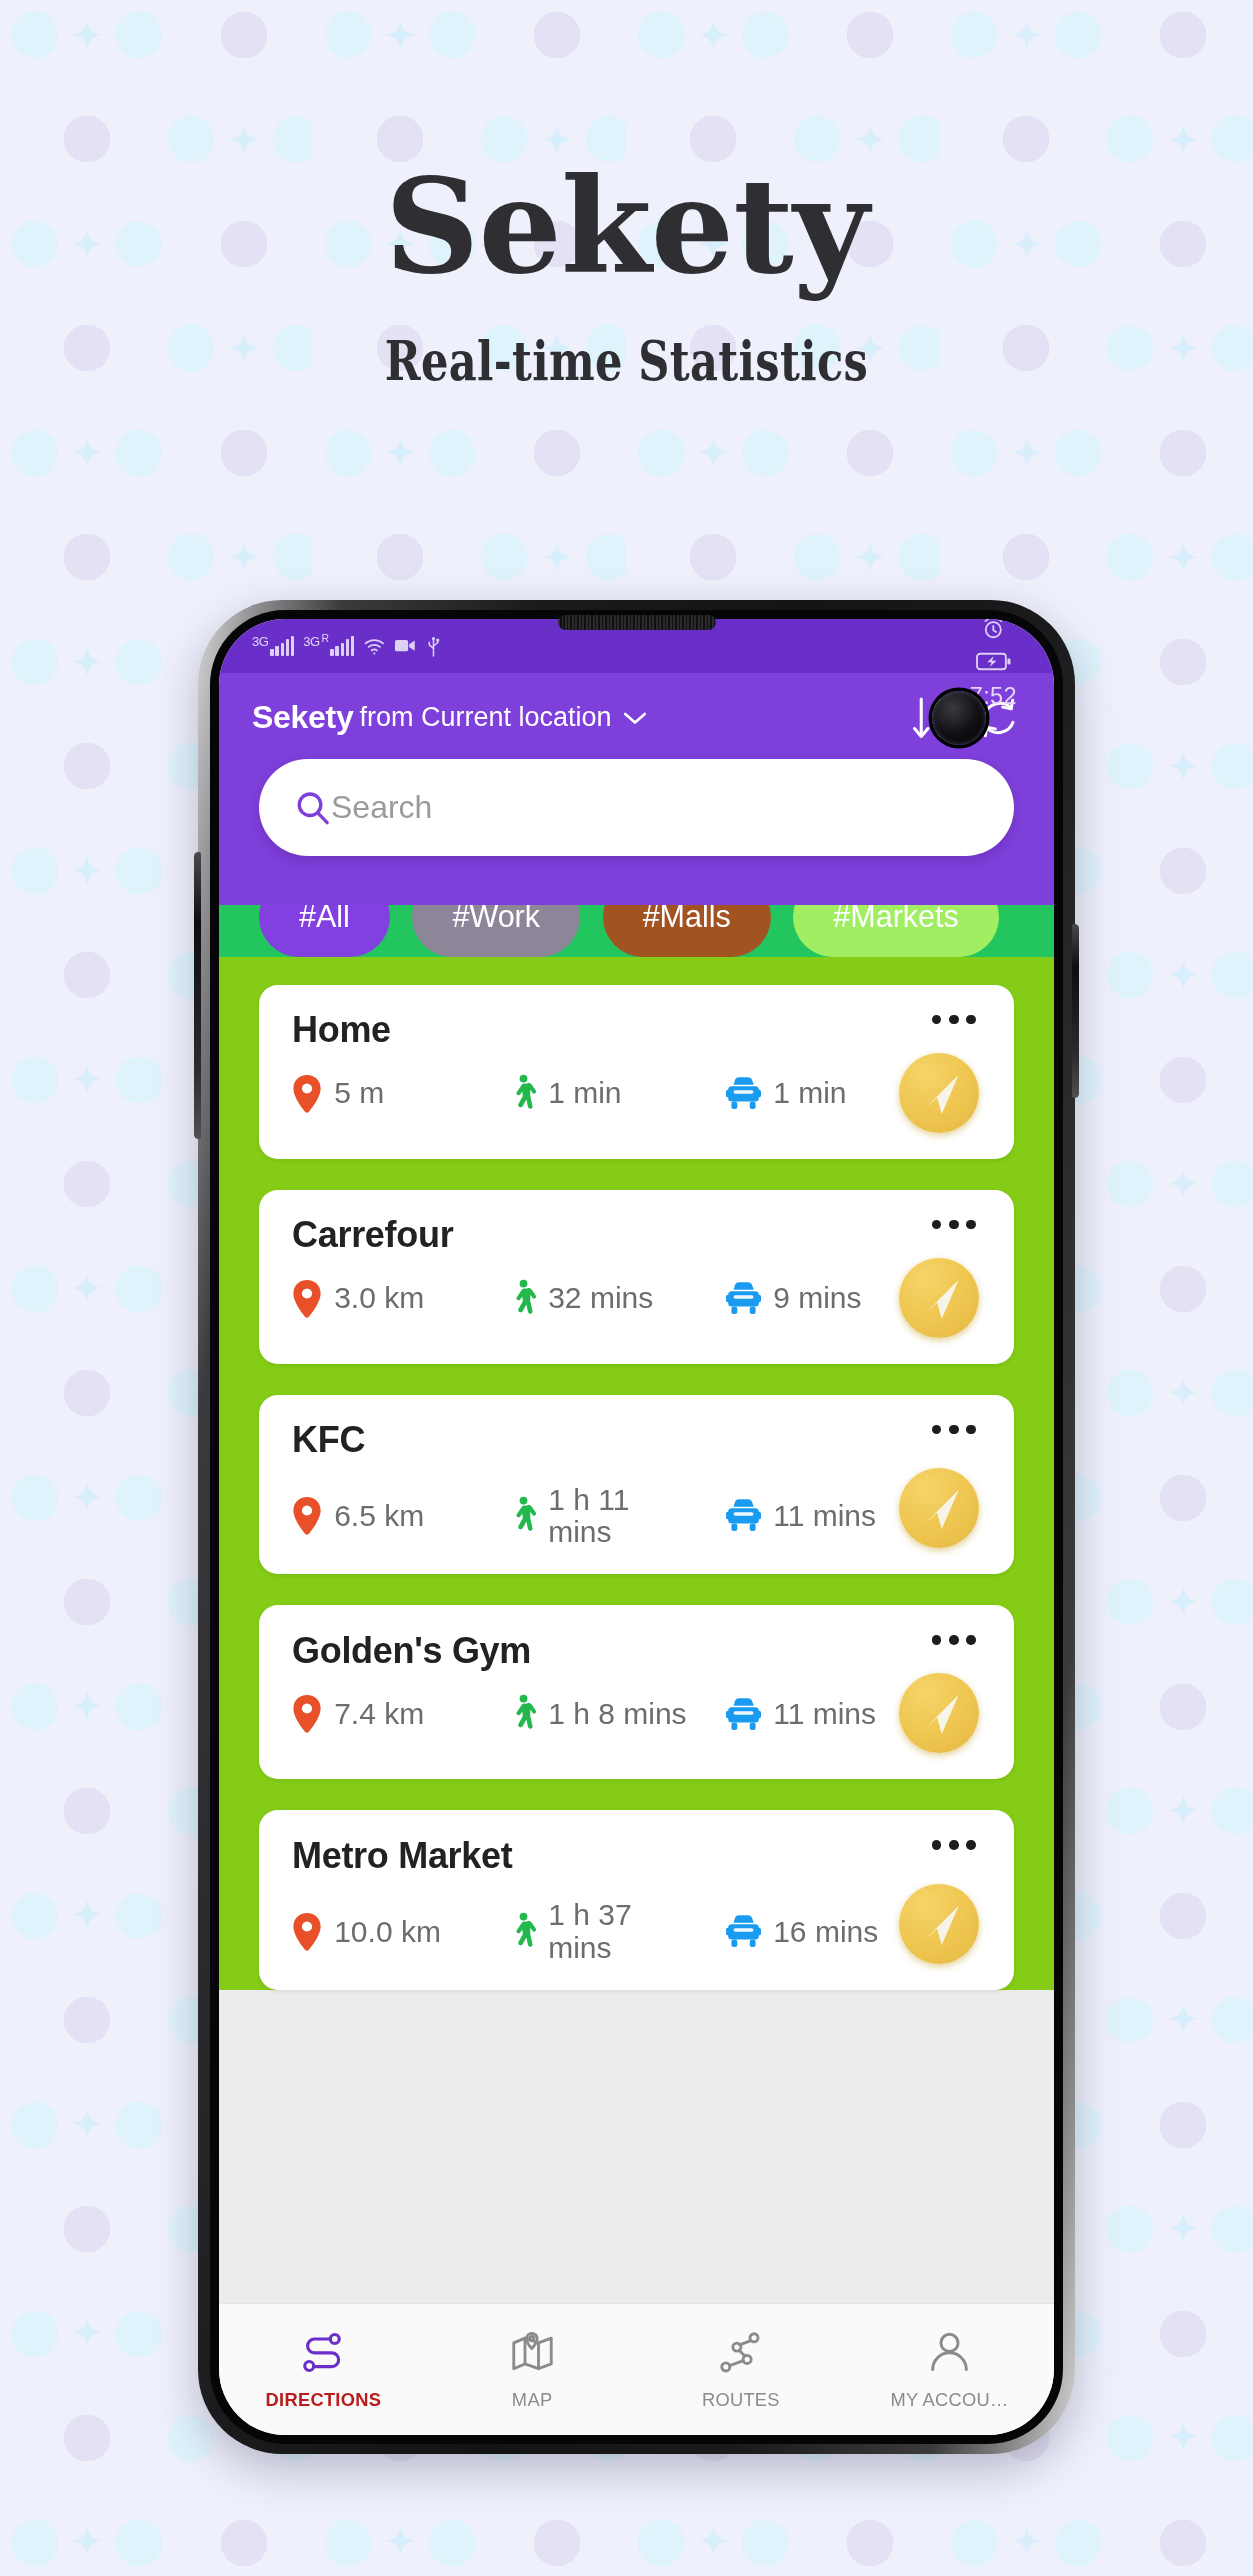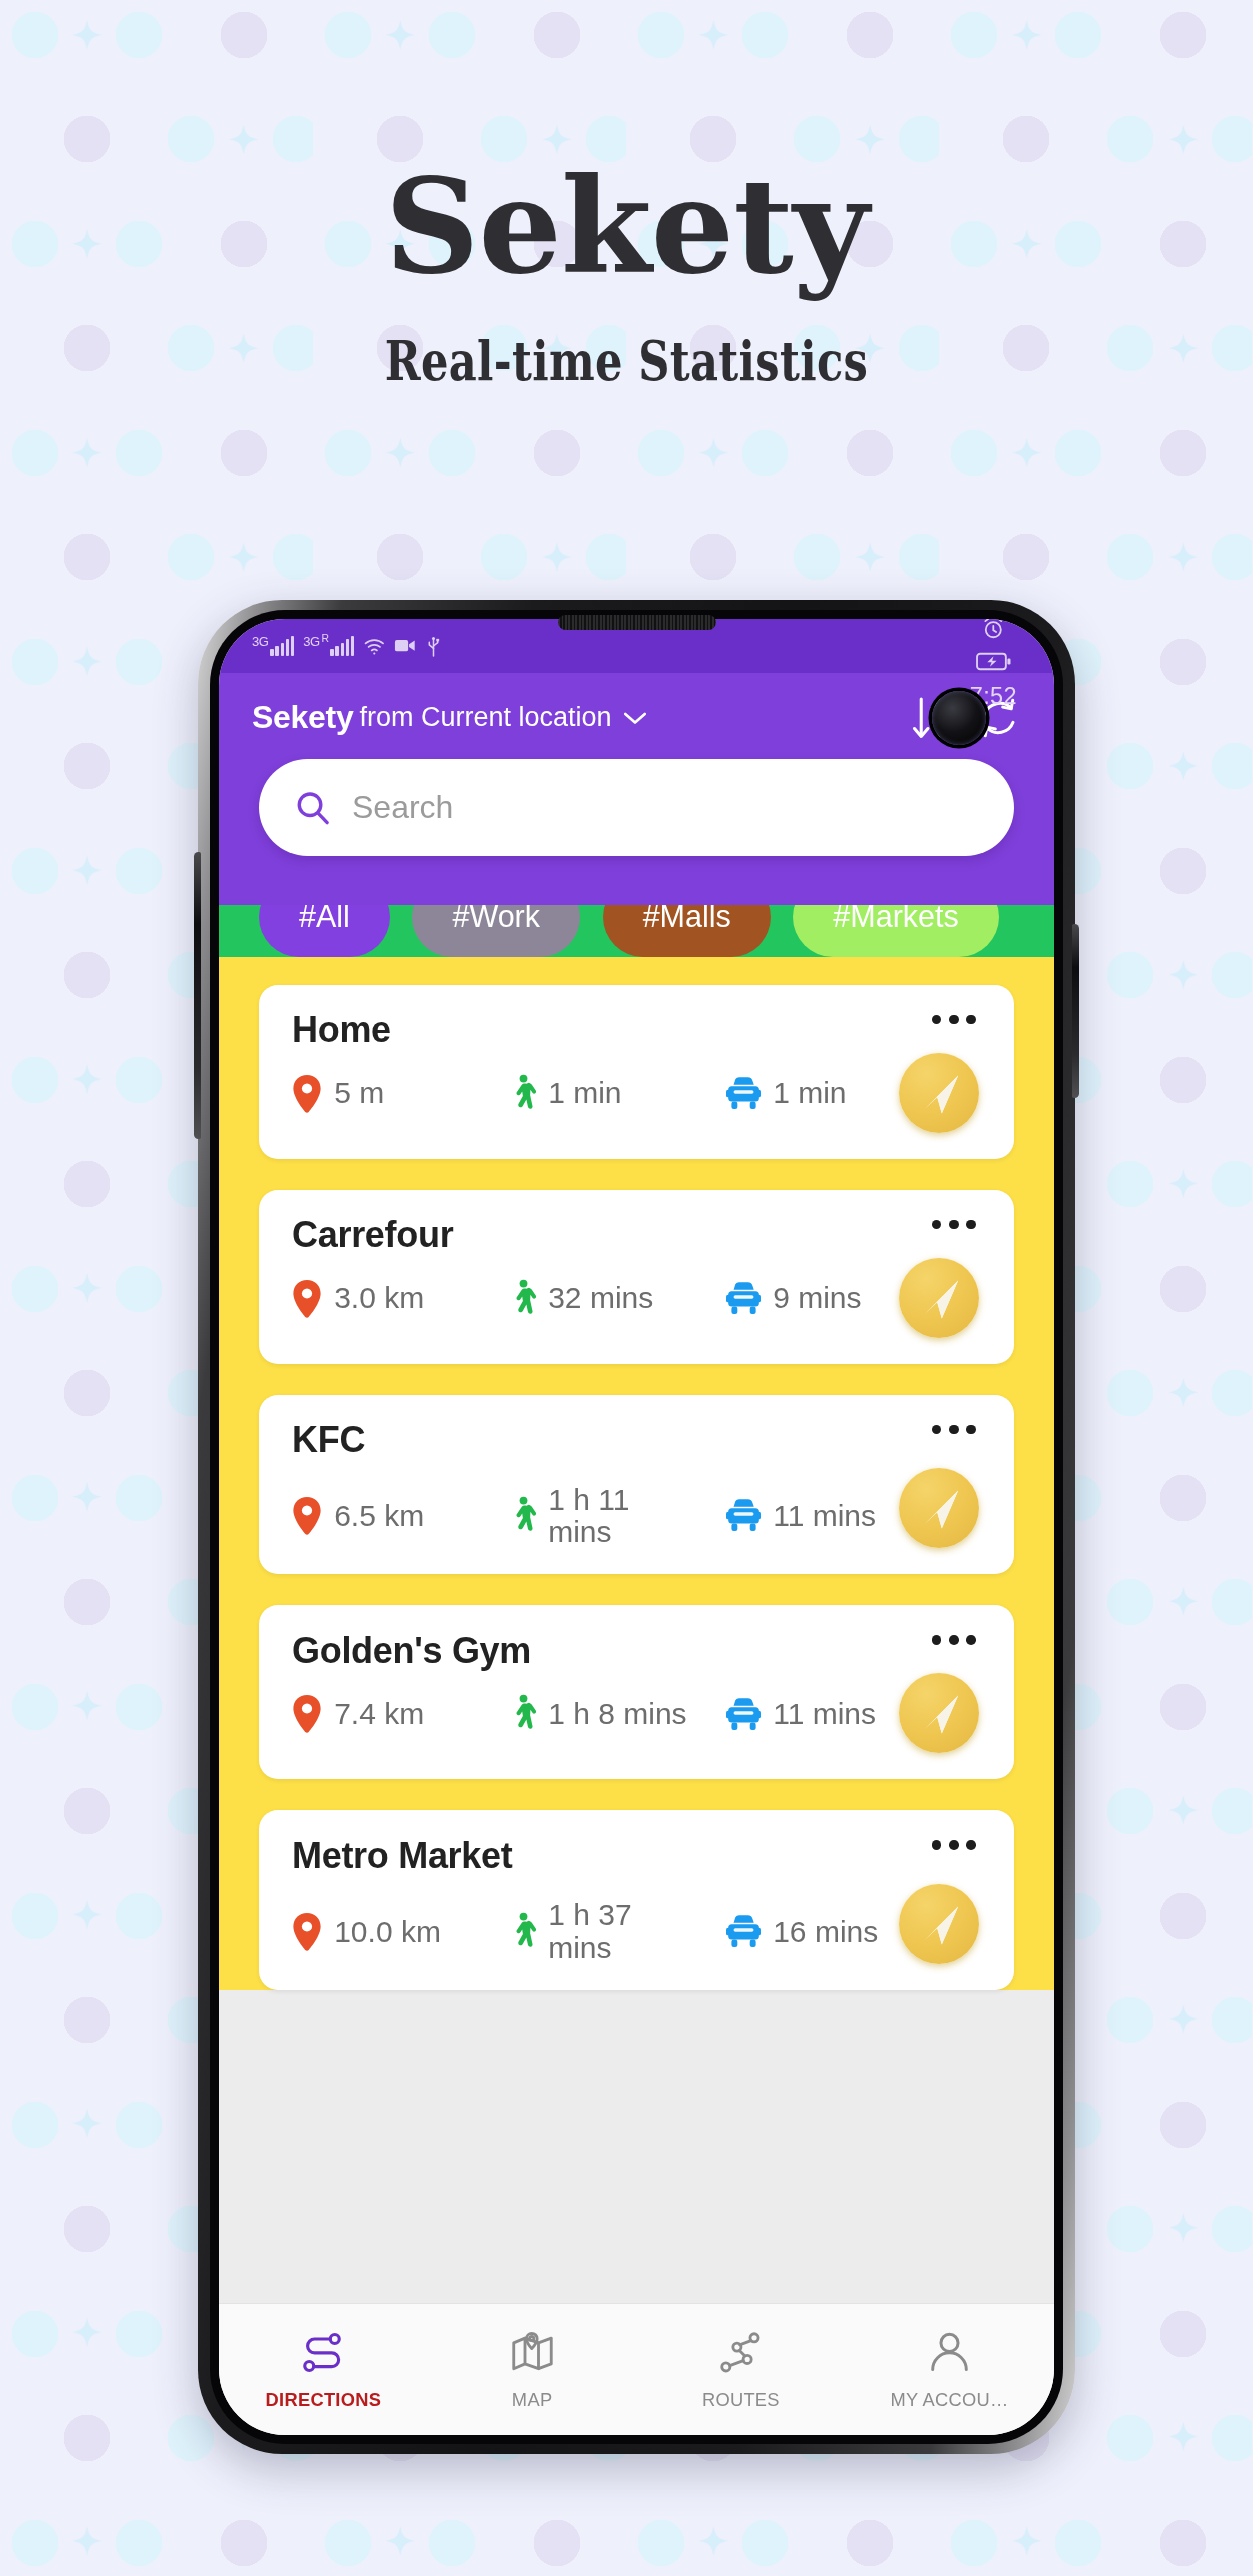--- a/index.html
+++ b/index.html
@@ -121,41 +121,41 @@
   }
   #app-bar-title { color: #fff; font-size: 32px; font-weight: 700; letter-spacing: -0.3px; }
   #location-selector { display: flex; align-items: center; gap: 10.4px; margin-left: 6px; }
   #location-label { color: #fff; font-size: 27px; font-weight: 400; }
   #app-bar-actions { margin-left: auto; display: flex; align-items: center; gap: 30px; padding-right: 5.2px; }
 
   
   #search-zone { background: #7f3fdb; padding: 19px 40px 0 40px; position: relative; }
   #search-bar {
     height: 97px; background: #fff; border-radius: 50px;
-    display: flex; align-items: center; padding: 0 35px; gap: 21px;
+    display: flex; align-items: center; padding: 0 35px; 
     box-shadow: 0 4.4px 12.2px rgba(40,0,80,.18);
     position: relative; z-index: 3;
   }
   #search-placeholder { color: #9b9b9b; font-size: 32px; }
   #search-underlay { position:absolute; left:0; right:0; bottom:-49px; height:49px; background:#7f3fdb; }
 
   
   #chip-row {
     background: #22c55e; padding: 21px 0 0 40px;
     display: flex; gap: 22.6px; overflow: hidden;
   }
   .chip {
     border-radius: 40px; height: 80px; min-width: 0;
     display: flex; align-items: center; justify-content: center;
     padding: 0 40px; color: #fff; font-size: 30.5px; white-space: nowrap;
     flex: 0 0 auto;
   }
 
   
-  #card-list { background: #fde047; padding: 28px 40px 0 40px; }
+  #card-list { background: #84cc16; padding: 28px 40px 0 40px; }
   .place-card {
     background: #fff; border-radius: 19px;
     margin-bottom: 31px; padding: 24.4px 30px 26px 33px;
     position: relative; min-height: 174px;
     box-shadow: 0 1.7px 4.4px rgba(0,0,0,.07);
   }
   .card-title { font-size: 36px; font-weight: 700; color: #222; letter-spacing: -0.3px; }
   .more-dots {
     position: absolute; right: 38px; top: 30px;
     display: flex; gap: 7.8px;

